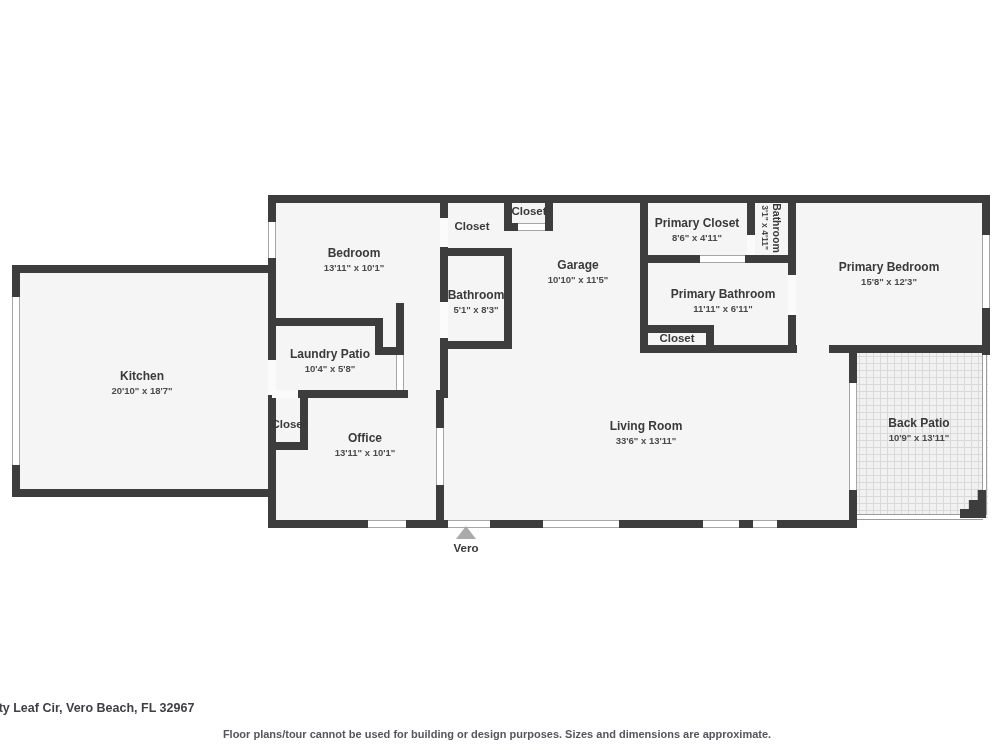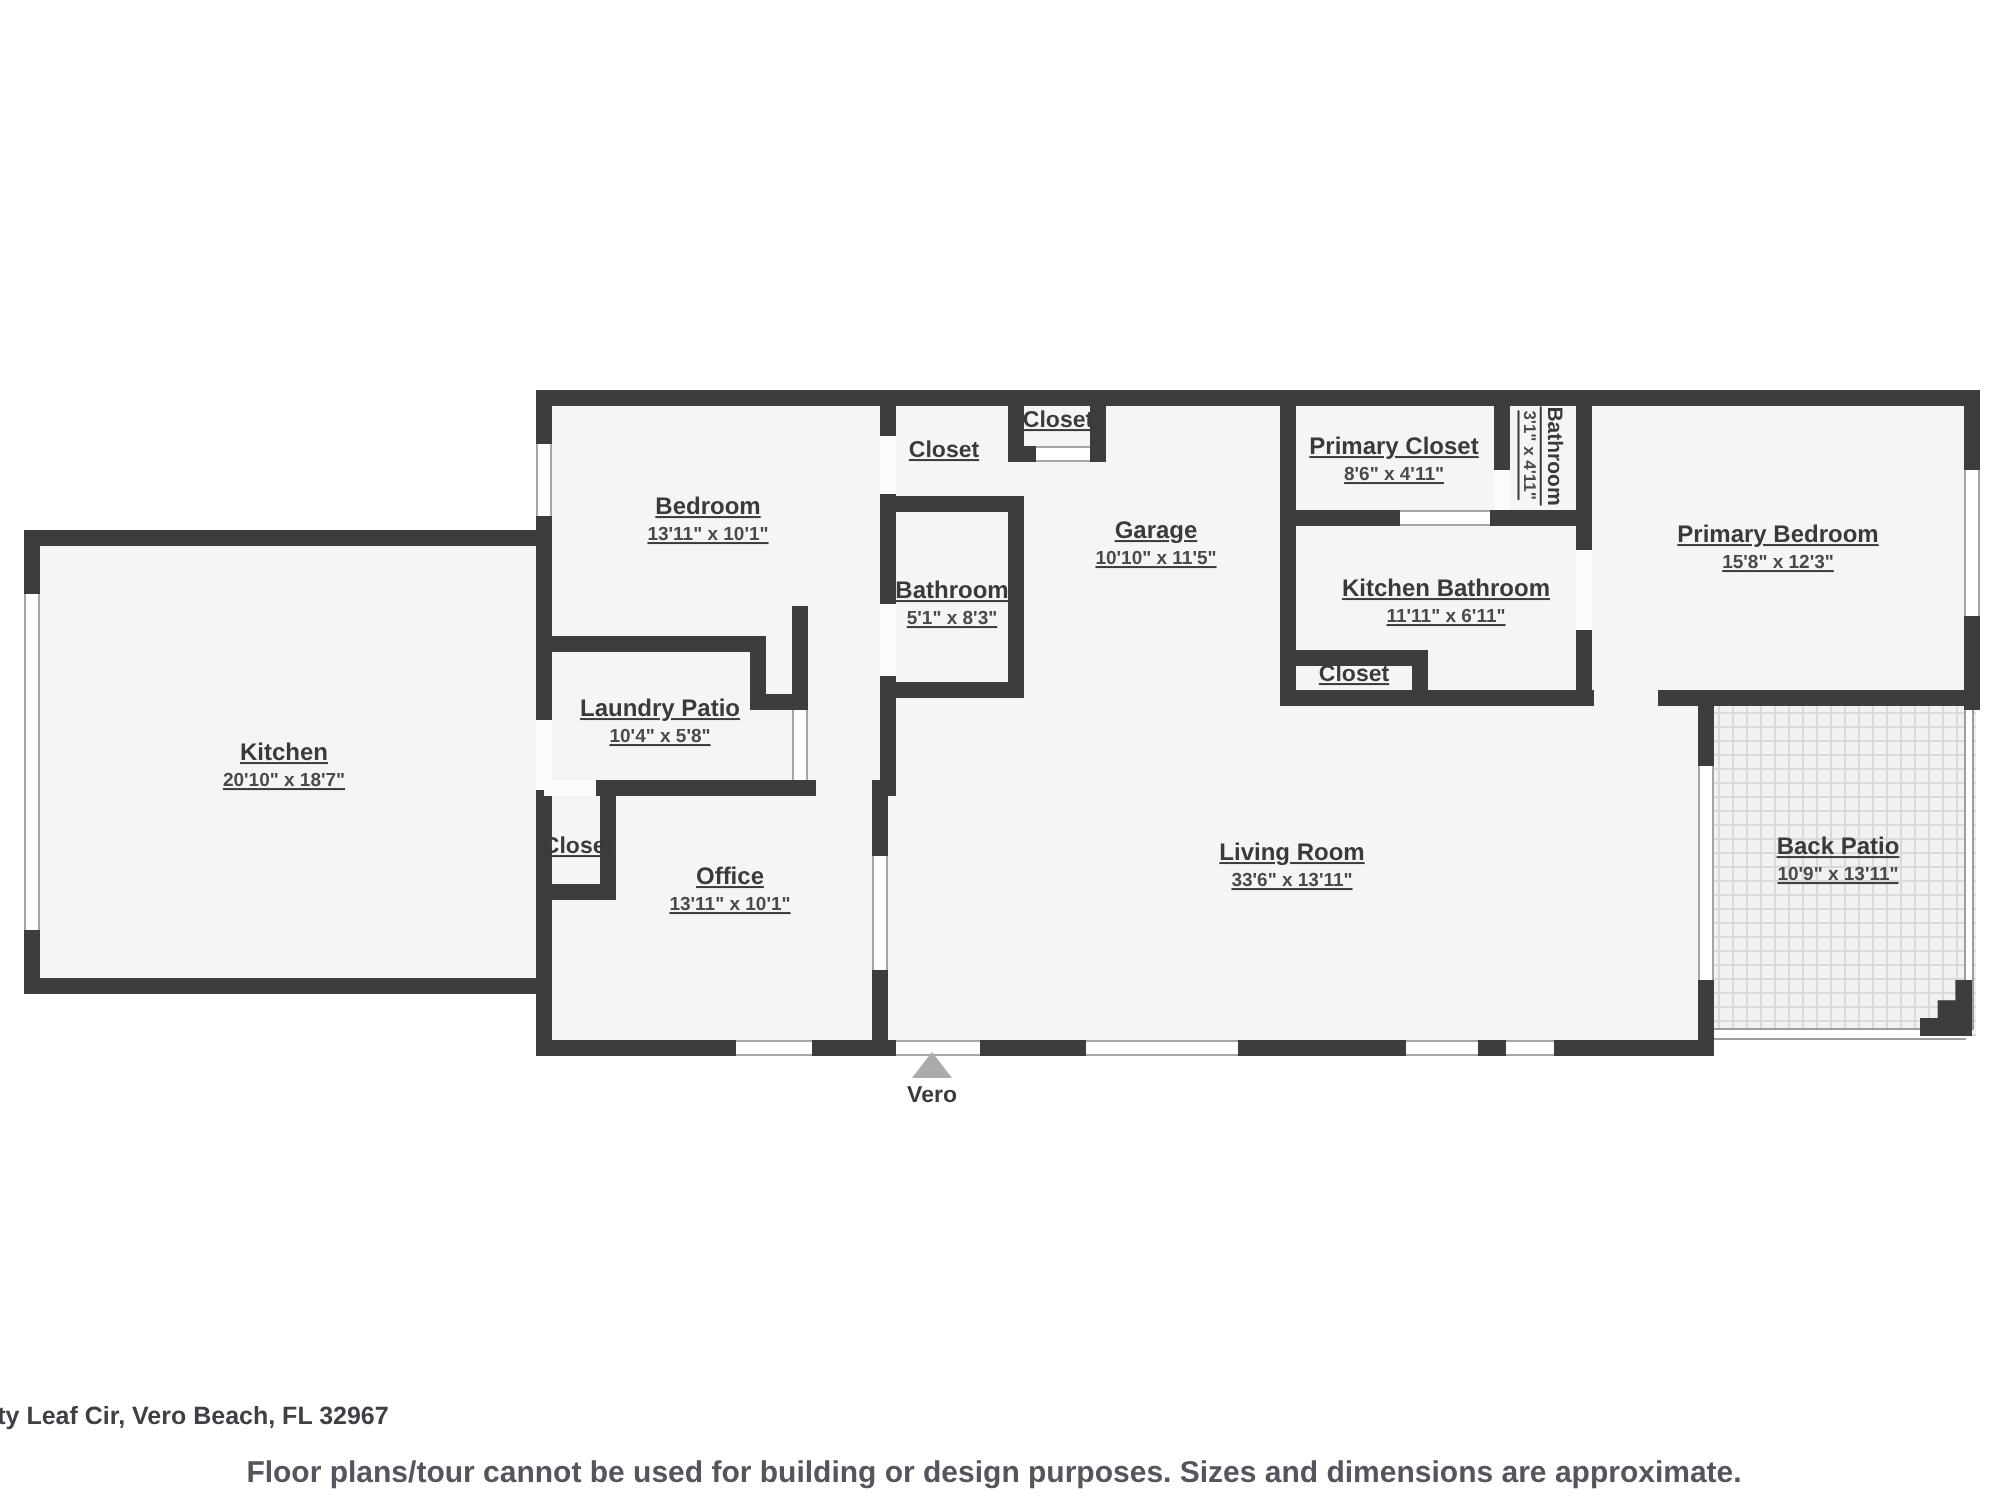--- a/index.html
+++ b/index.html
@@ -13,33 +13,33 @@
   .d{position:absolute;background:#fbfbfb;}
   .patio{position:absolute;background-color:var(--patio_floor,#f1f1f1);
     background-image:
       repeating-linear-gradient(0deg, var(--patio_grid,#d9d9d9) 0 1px, transparent 1px 7px),
       repeating-linear-gradient(90deg, var(--patio_grid,#d9d9d9) 0 1px, transparent 1px 7px);}
   .screen-v{position:absolute;background:#fff;border-left:1px solid #9d9d9d;border-right:1px solid #9d9d9d;box-sizing:border-box;}
   .screen-h{position:absolute;background:#fff;border-top:1px solid #9d9d9d;border-bottom:1px solid #9d9d9d;box-sizing:border-box;}
   .stairs{position:absolute;background:var(--wall,#3d3d3d);
     clip-path:polygon(100% 0,100% 100%,0 100%,0 68%,34% 68%,34% 36%,68% 36%,68% 0);}
   .lbl{position:absolute;transform:translate(-50%,-50%);text-align:center;white-space:nowrap;
-       color:var(--label_text,#3a3a3a);line-height:1.3;text-decoration:underline;}
+       color:var(--label_text,#3a3a3a);line-height:1.3;}
   .lbl .rn{display:block;font-size:12px;font-weight:700;}
   .lbl .rd{display:block;font-size:9.5px;font-weight:700;color:var(--dims_text,#4a4a4a);}
   .lbl-sm .rn{font-size:11.5px;}
   .lbl-v{writing-mode:vertical-rl;line-height:1.25;}
   .lbl-v .rn{font-size:10.5px;}
   .lbl-v .rd{font-size:8.5px;}
   .entry-arrow{position:absolute;width:0;height:0;
     border-left:10px solid transparent;border-right:10px solid transparent;
     border-bottom:13px solid var(--entry_arrow,#aaaaaa);}
   .entry-lbl{position:absolute;transform:translate(-50%,-50%);font-size:11.5px;font-weight:700;color:var(--label_text,#3a3a3a);}
   .address{position:absolute;font-size:12.5px;font-weight:700;color:var(--footer_text,#3f3f46);white-space:nowrap;}
-  .disclaimer{position:absolute;transform:translateX(-50%);font-size:15px;font-weight:700;color:#55555e;white-space:nowrap;}
+  .disclaimer{position:absolute;transform:translateX(-50%);font-size:11px;font-weight:700;color:#55555e;white-space:nowrap;}
 </style>
 </head>
 <body>
 
 <div id="screen">
   <div class="plan">
 
     <div class="fl" style="left:12px;top:265px;width:264px;height:232px"></div>
     <div class="fl" style="left:268px;top:195px;width:722px;height:160px"></div>
     <div class="fl" style="left:268px;top:355px;width:589px;height:173px"></div>
@@ -153,21 +153,21 @@
     </div>
     <div class="lbl" style="left:697px;top:230px">
       <span class="rn">Primary Closet</span>
       <span class="rd">8'6" x 4'11"</span>
     </div>
     <div class="lbl lbl-v" style="left:771px;top:228px">
       <span class="rn">Bathroom</span>
       <span class="rd">3'1" x 4'11"</span>
     </div>
     <div class="lbl" style="left:723px;top:301px">
-      <span class="rn">Kitchen Bathroom</span>
+      <span class="rn">Primary Bathroom</span>
       <span class="rd">11'11" x 6'11"</span>
     </div>
     <div class="lbl lbl-sm" style="left:677px;top:338px">
       <span class="rn">Closet</span>
     </div>
     <div class="lbl" style="left:889px;top:274px">
       <span class="rn">Primary Bedroom</span>
       <span class="rd">15'8" x 12'3"</span>
     </div>
     <div class="lbl lbl-sm" style="left:289px;top:424px">

